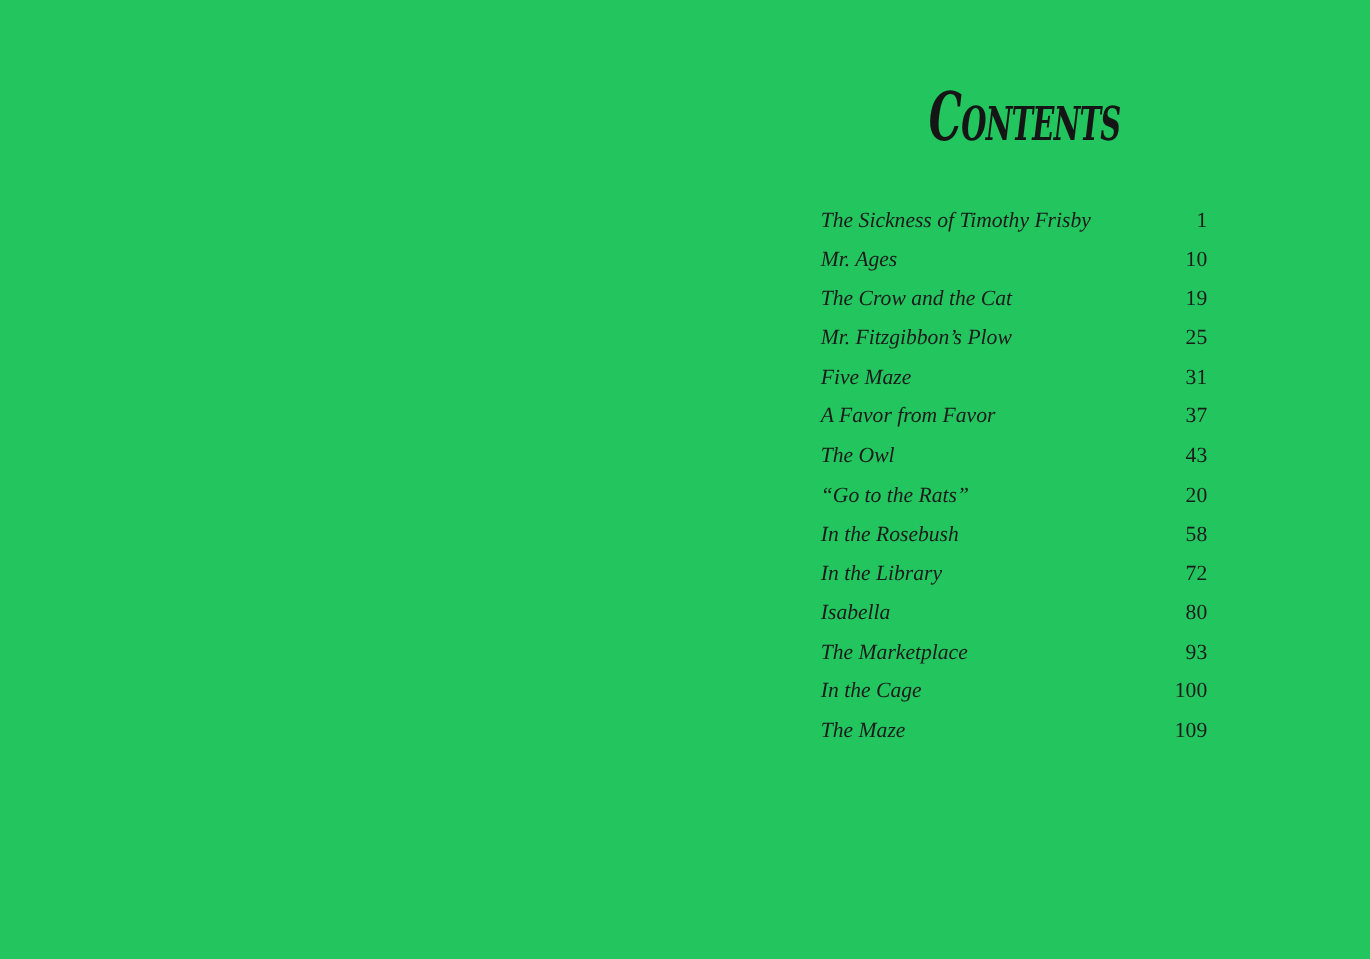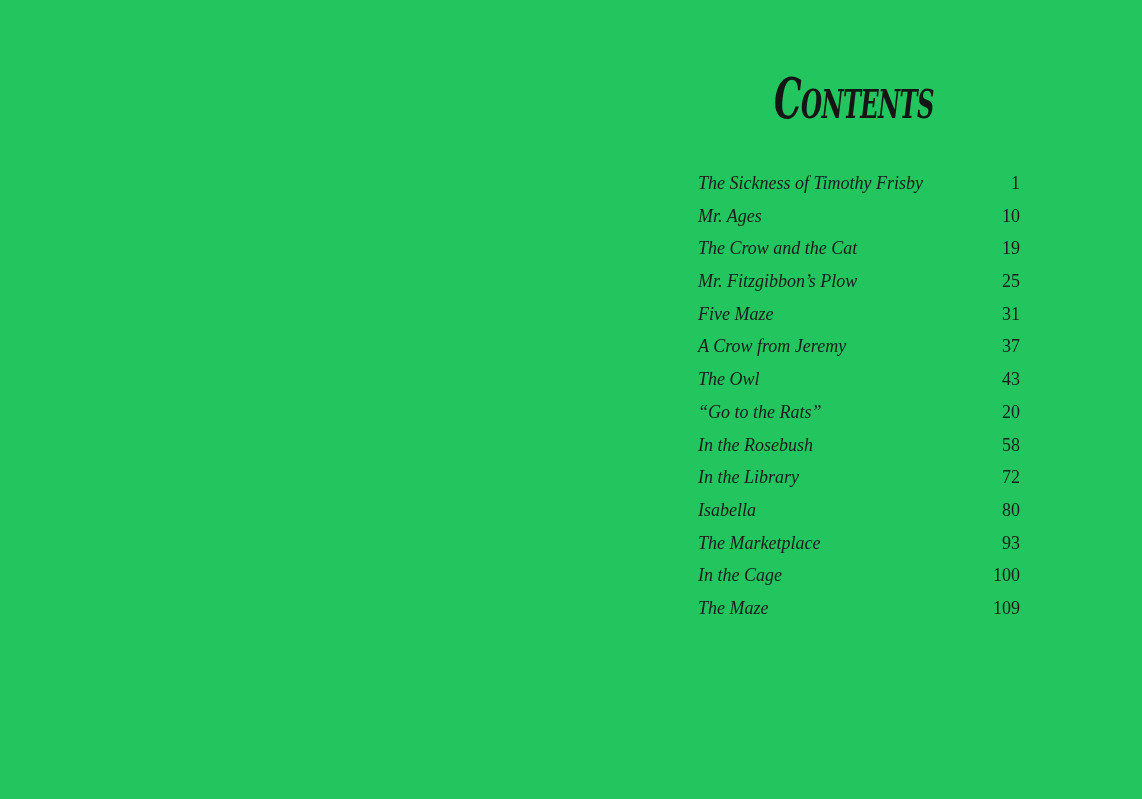--- a/index.html
+++ b/index.html
@@ -32,21 +32,21 @@
     font-variant: small-caps;
     font-size: 56px;
     letter-spacing: -1px;
     transform: scaleX(0.62);
     transform-origin: 50% 50%;
     white-space: nowrap;
     color: #151515;
   }
   .toc-list {
     position: absolute;
-    left: 698px;
+    left: 684px;
     top: 167px;
     width: 322px;
   }
   .toc-row {
     display: flex;
     justify-content: space-between;
     align-items: baseline;
     height: 32.7px;
     line-height: 32.7px;
     font-size: 18px;
@@ -85,21 +85,21 @@
     </div>
     <div class="toc-row">
       <span class="chapter-title">Mr. Fitzgibbon’s Plow</span>
       <span class="chapter-page">25</span>
     </div>
     <div class="toc-row">
       <span class="chapter-title">Five Maze</span>
       <span class="chapter-page">31</span>
     </div>
     <div class="toc-row">
-      <span class="chapter-title">A Crow from Jeremy</span>
+      <span class="chapter-title">A Favor from Favor</span>
       <span class="chapter-page">37</span>
     </div>
     <div class="toc-row">
       <span class="chapter-title">The Owl</span>
       <span class="chapter-page">43</span>
     </div>
     <div class="toc-row">
       <span class="chapter-title">“Go to the Rats”</span>
       <span class="chapter-page">20</span>
     </div>

